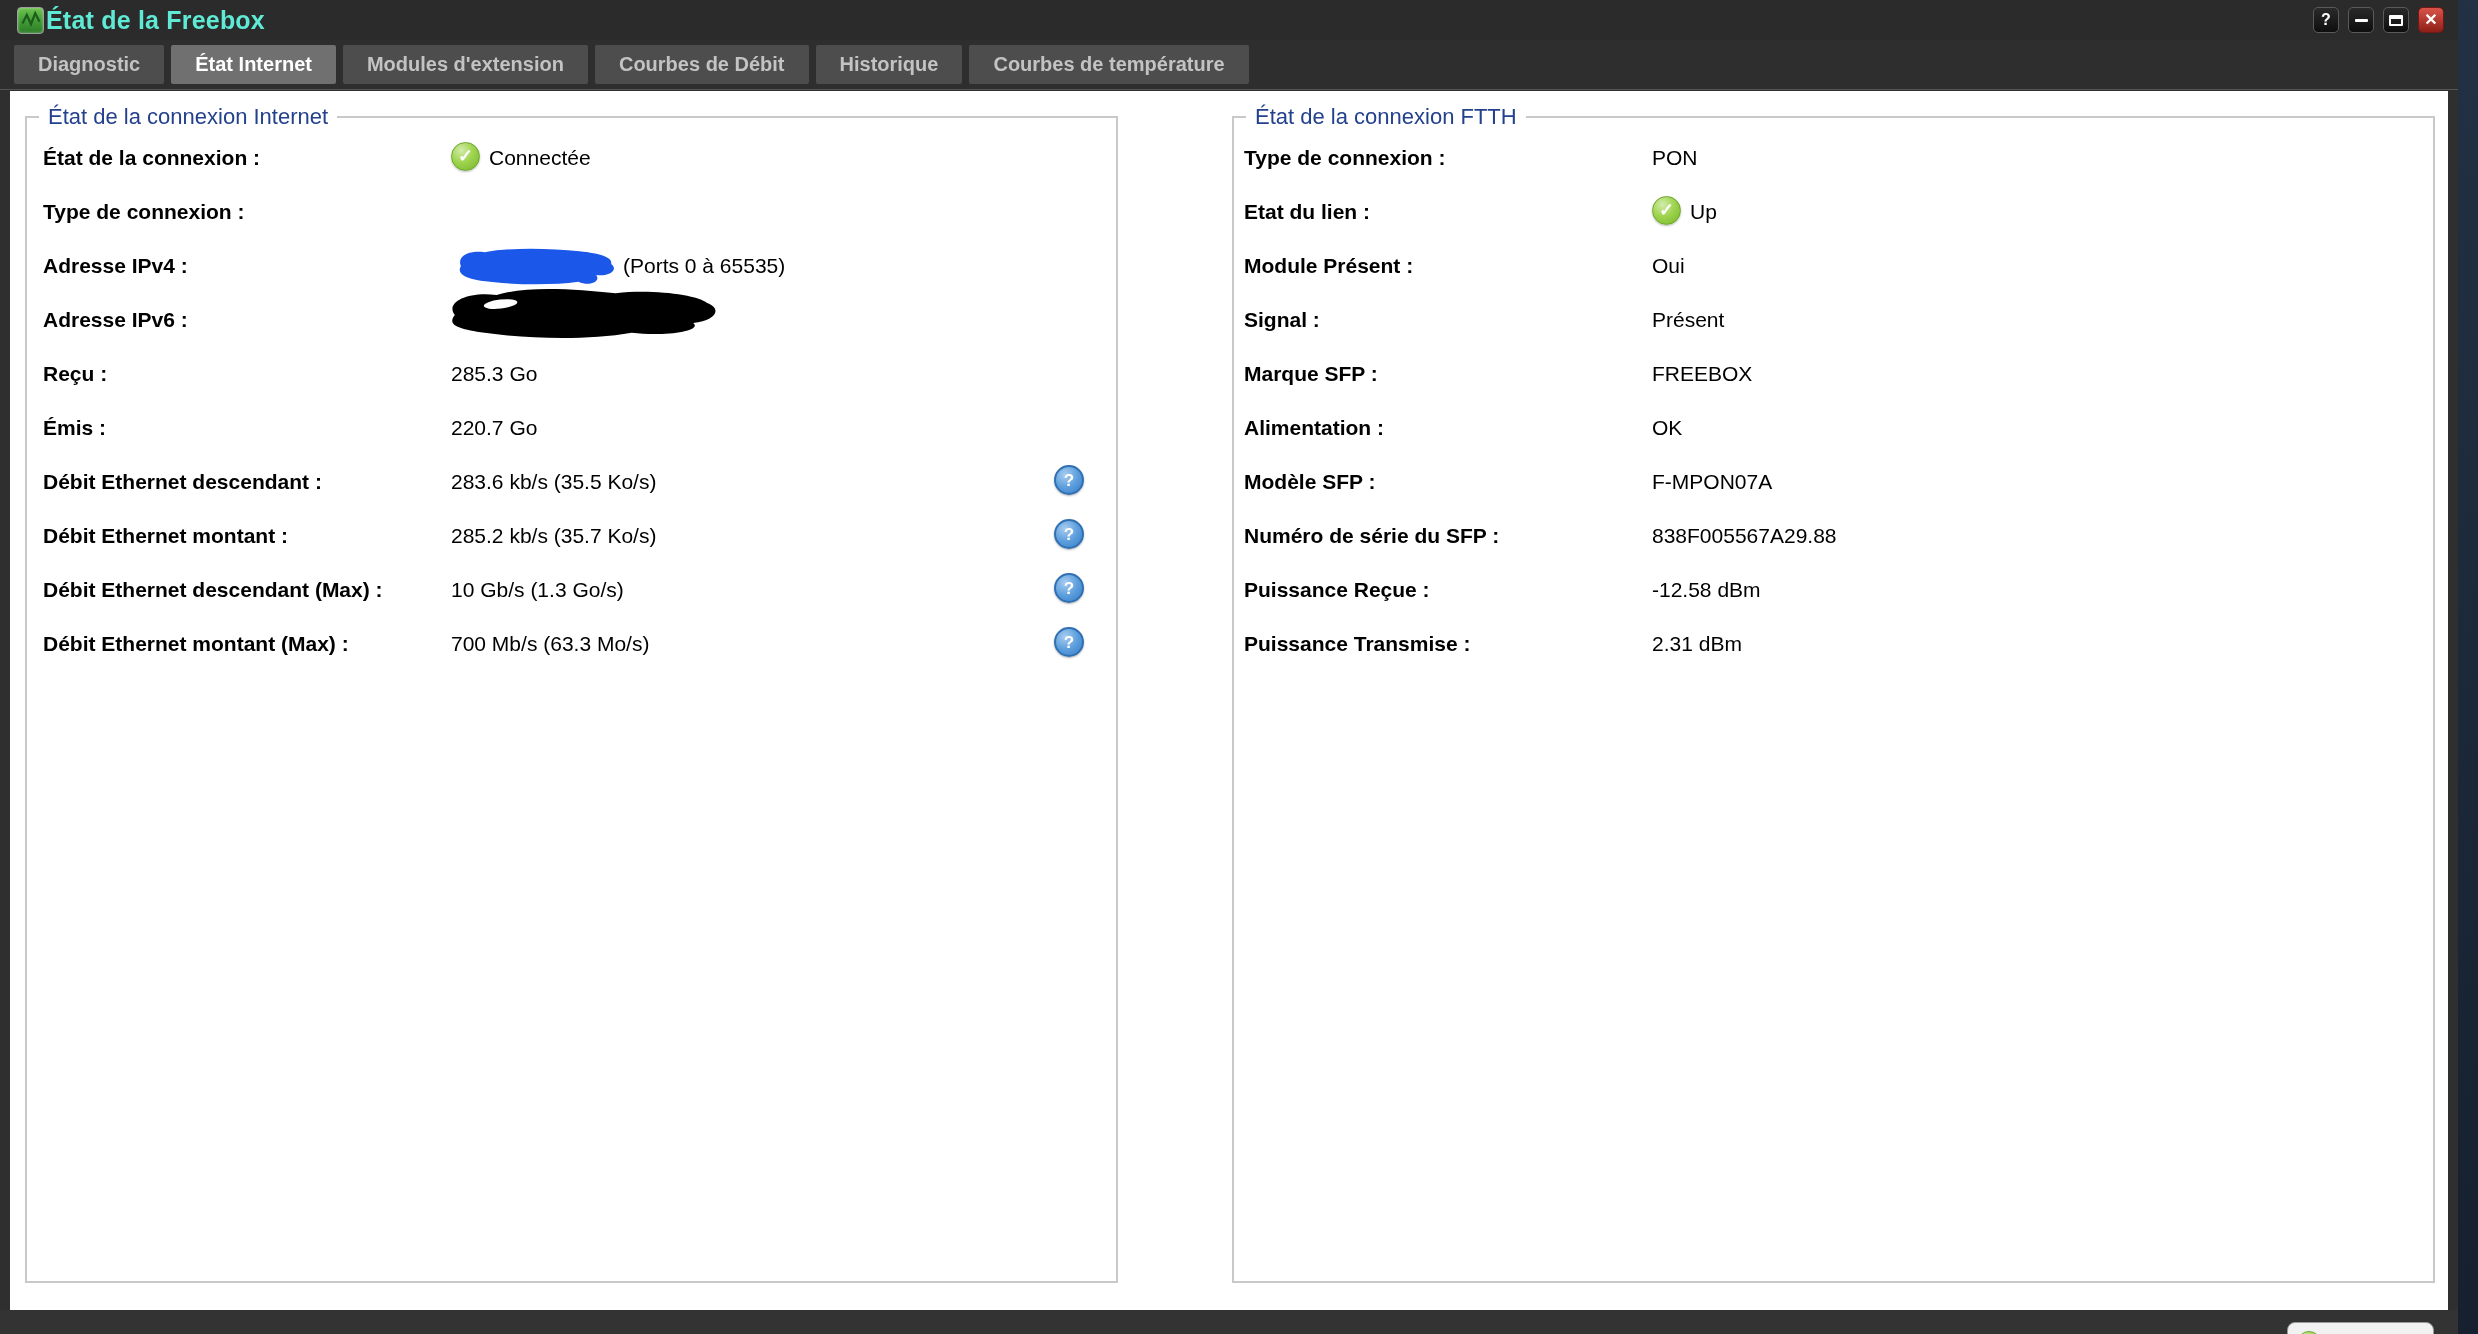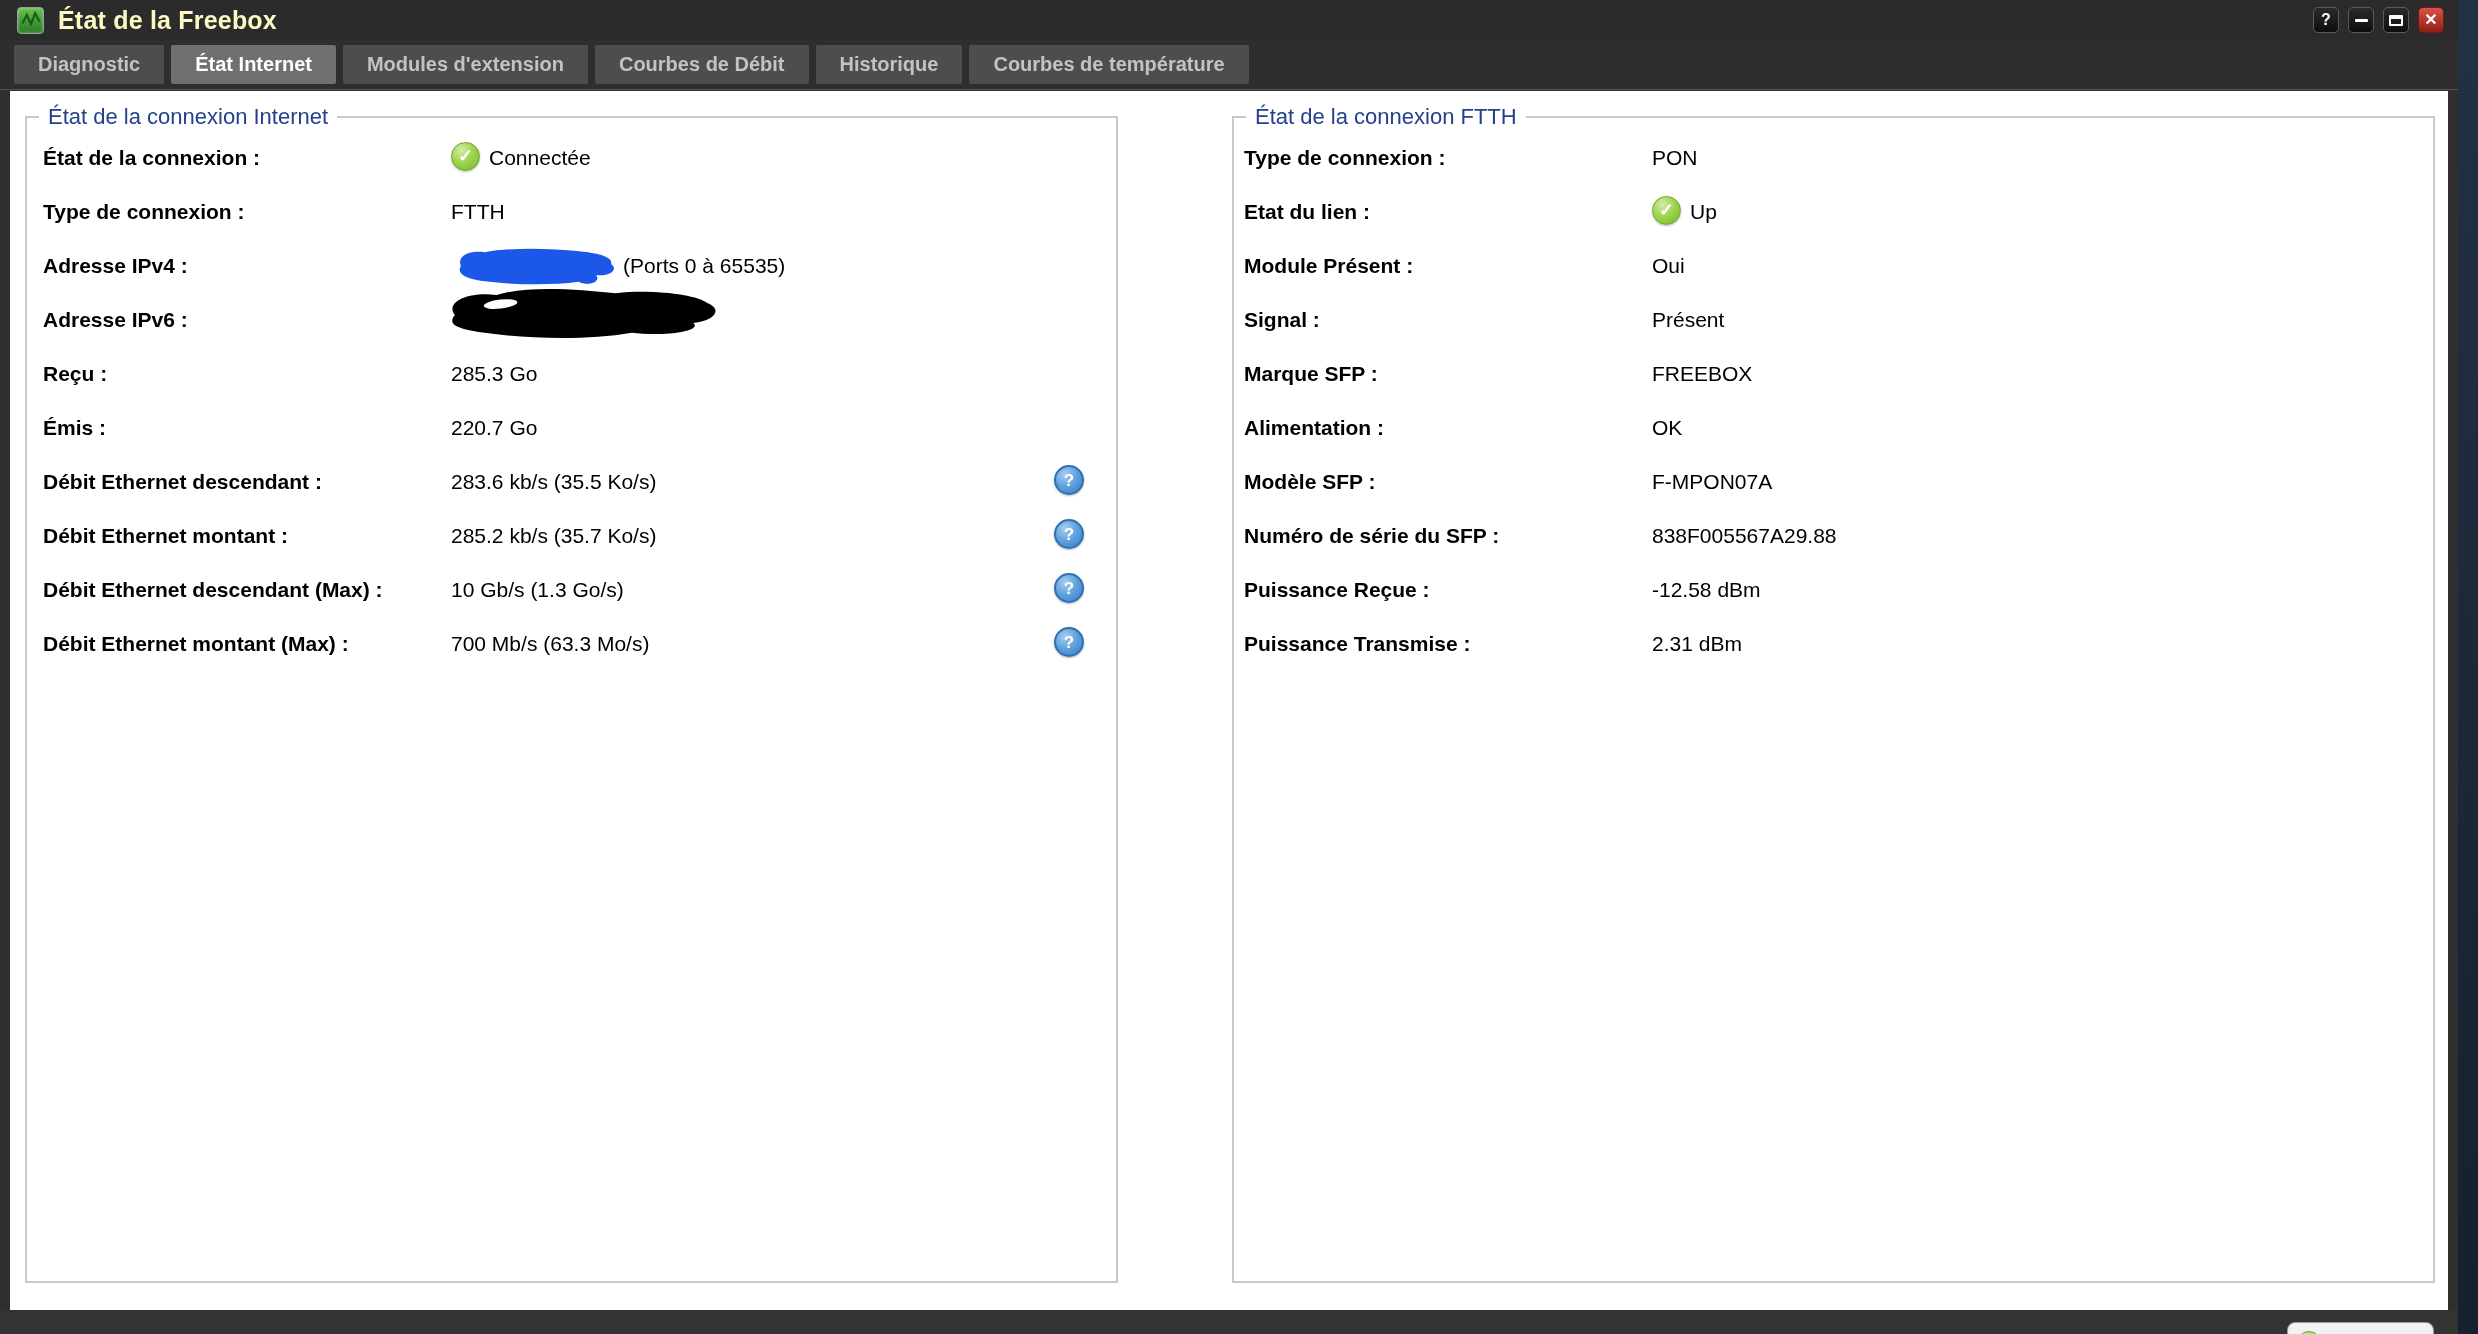--- a/index.html
+++ b/index.html
@@ -17,21 +17,21 @@
   .titlebar {
     position:absolute; left:0; top:0; width:100%; height:40px;
     background:#2b2b2b; display:flex; align-items:center;
   }
   .app-icon {
     width:27px; height:27px; margin-left:17px; border-radius:4px;
     background:linear-gradient(180deg,#6cc24e 0%,#3f9a33 55%,#2d7d27 100%);
     border:1px solid #9aa09a; box-shadow:inset 0 0 3px rgba(255,255,255,.4);
     display:flex; align-items:center; justify-content:center;
   }
-  .win-title { color:#fef9c3; font-size:25px; font-weight:bold; margin-left:14px; letter-spacing:.2px; }
+  .win-title { color:#5eead4; font-size:25px; font-weight:bold; margin-left:2px; letter-spacing:.2px; }
   .win-controls { margin-left:auto; margin-right:14px; display:flex; gap:9px; }
   .wbtn {
     width:26px; height:26px; border-radius:5px; border:1px solid #5a5a5a;
     background:linear-gradient(180deg,#2a2a2a,#0e0e0e);
     color:#fff; font-size:16px; font-weight:bold; line-height:24px; text-align:center;
     display:flex; align-items:center; justify-content:center; cursor:pointer;
   }
   .wbtn.close {
     background:linear-gradient(180deg,#d9534a,#8e1f16);
     border-color:#6e1a12;
@@ -143,23 +143,20 @@
       <div class="rows">
         <div class="row">
           <div class="lbl">État de la connexion :</div>
           <div class="val">
             <span class="status-check">✓</span>
             <span>Connectée</span>
           </div>
         </div>
         <div class="row">
           <div class="lbl">Type de connexion :</div>
-          <div class="val">
-              <span>FTTH</span>
-            </div>
         </div>
         <div class="row">
           <div class="lbl">Adresse IPv4 :</div>
           <div class="val">
             <svg class="scribble-blue" width="168" height="44" viewBox="0 0 170 44">
               <path d="M10,22 C6,13 16,6 34,8 C60,3 100,4 130,7 C150,9 164,13 162,20 C170,26 160,33 147,31 C152,38 140,43 129,38 C100,42 60,41 30,37 C12,34 6,29 10,22 Z" fill="#1b57e8"></path>
             </svg>
             <span>(Ports 0 à 65535)</span>
           </div>
         </div>

